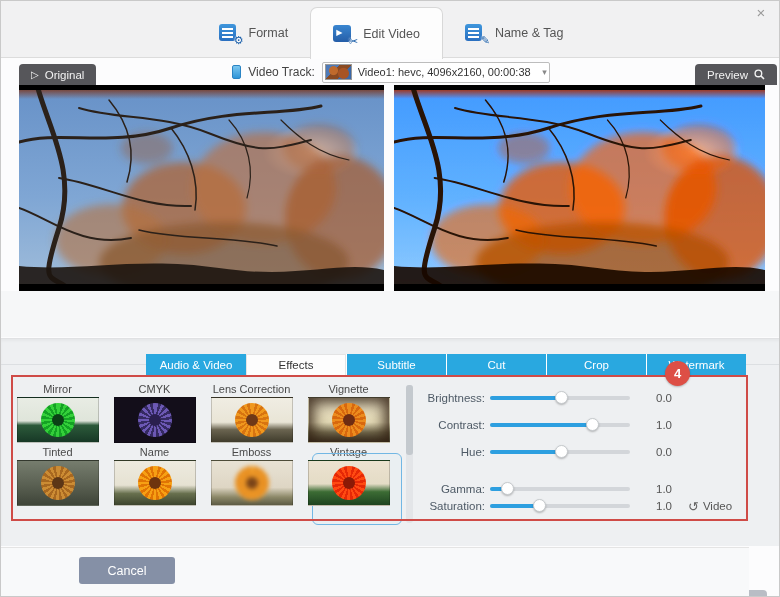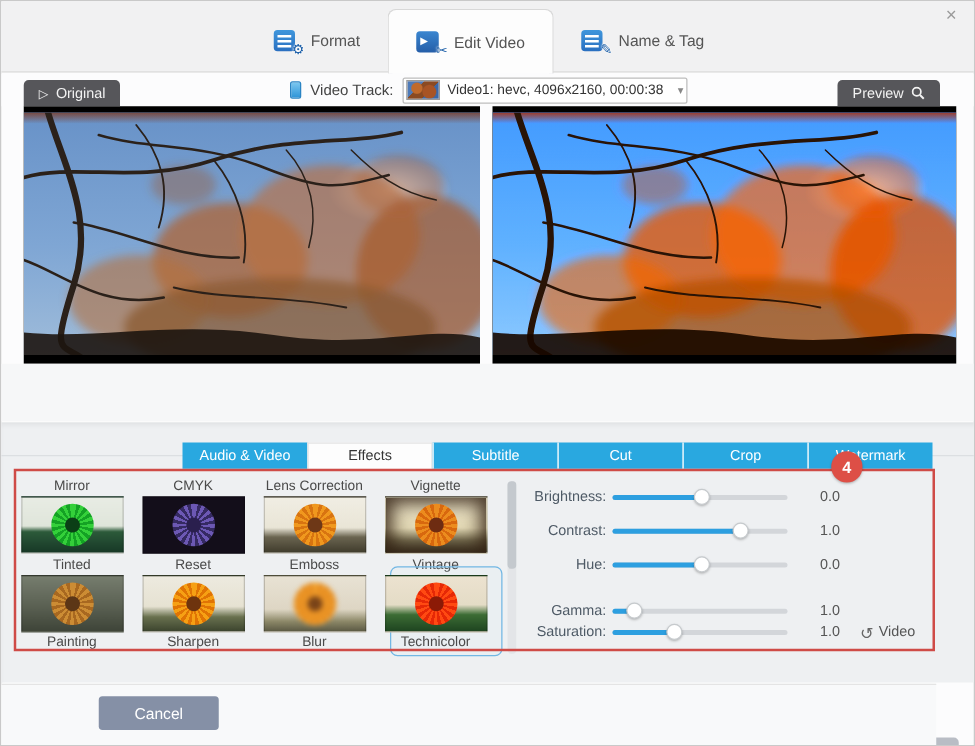--- a/index.html
+++ b/index.html
@@ -28,21 +28,21 @@
     radial-gradient(circle at 30% 40%,#c06a2c 0 4px,transparent 5px),
     radial-gradient(circle at 70% 60%,#a85424 0 5px,transparent 6px),
     linear-gradient(135deg,#4e7ab8 0 35%,#8a4a22 35% 65%,#3a68a8 65%);}
   .vt-value{font-size:11px;color:#333;flex:1;white-space:nowrap;overflow:hidden;}
   .vt-arrow{font-size:9px;color:#888;}
 
   
   .corner-tab{position:absolute;top:63px;height:21px;background:rgba(72,72,76,.92);color:#f2f2f2;font-size:11.5px;border-radius:4px 4px 0 0;display:flex;align-items:center;gap:6px;padding:0 12px;z-index:5;}
   .corner-tab .glyph{font-size:10px;}
   #orig-tab{left:18px;}
-  #prev-tab{right:27px;}
+  #prev-tab{right:2px;}
   .mag-svg{display:block;}
 
   
   .frame{position:absolute;top:84px;height:206px;background:#000;overflow:hidden;}
   #frame-left{left:18px;width:365px;}
   #frame-right{left:393px;width:371px;}
   .scene{position:absolute;left:0;top:5px;right:0;bottom:7px;background:linear-gradient(180deg,#6892c8 0%,#7fa6d4 55%,#9fbcda 100%);overflow:hidden;}
   #frame-right .scene{filter:saturate(1.85) contrast(1.12) brightness(1.01);}
   .cloud{position:absolute;right:6%;top:18%;width:100px;height:55px;background:radial-gradient(ellipse at center,rgba(255,255,255,.9),rgba(255,255,255,0) 70%);}
   .topleaves{position:absolute;top:0;left:0;right:0;height:9px;background:linear-gradient(180deg,rgba(125,55,30,.8),rgba(125,55,30,0));}
@@ -258,21 +258,21 @@
             </div>
           </div>
         <div class="fx-cell">
             <div class="thumb t-vintage">
               <div class="flower"></div>
             </div>
           </div>
       </div>
       <div class="fx-row lblB">
         <div class="fx-cell fx-label">Tinted</div>
-        <div class="fx-cell fx-label">Reset</div>
+        <div class="fx-cell fx-label">Name</div>
         <div class="fx-cell fx-label">Emboss</div>
         <div class="fx-cell fx-label">Vintage</div>
       </div>
       <div class="fx-selected"></div>
       <div class="fx-row thmB">
         <div class="fx-cell">
             <div class="thumb t-painting">
               <div class="flower"></div>
             </div>
           </div>
@@ -284,26 +284,20 @@
         <div class="fx-cell">
             <div class="thumb t-blur">
               <div class="flower"></div>
             </div>
           </div>
         <div class="fx-cell">
             <div class="thumb t-technicolor">
               <div class="flower"></div>
             </div>
           </div>
-      </div>
-      <div class="fx-row lblC">
-        <div class="fx-cell fx-label">Painting</div>
-        <div class="fx-cell fx-label">Sharpen</div>
-        <div class="fx-cell fx-label">Blur</div>
-        <div class="fx-cell fx-label">Technicolor</div>
       </div>
       <div class="fx-scroll">
         <div class="fx-scroll-thumb"></div>
       </div>
     </div>
 
     <div class="sliders">
       <div class="s-row" style="top:12px;">
         <span class="s-label">Brightness:</span>
         <span class="s-track">

